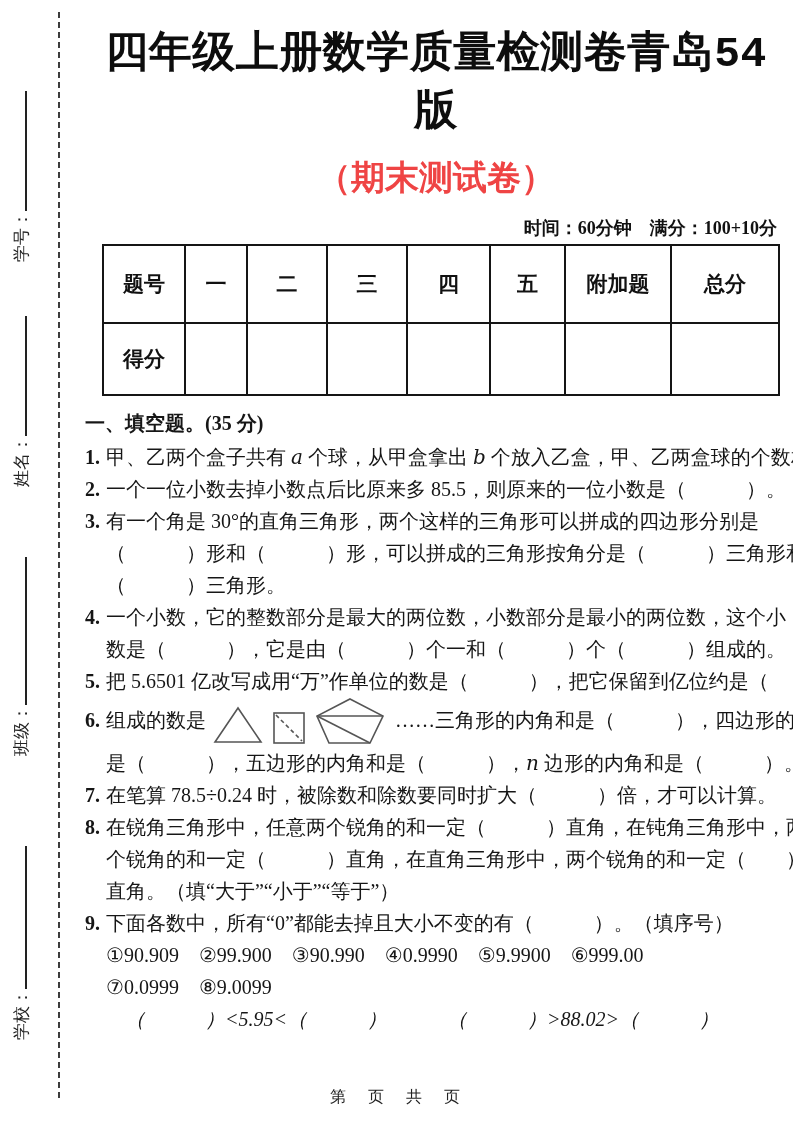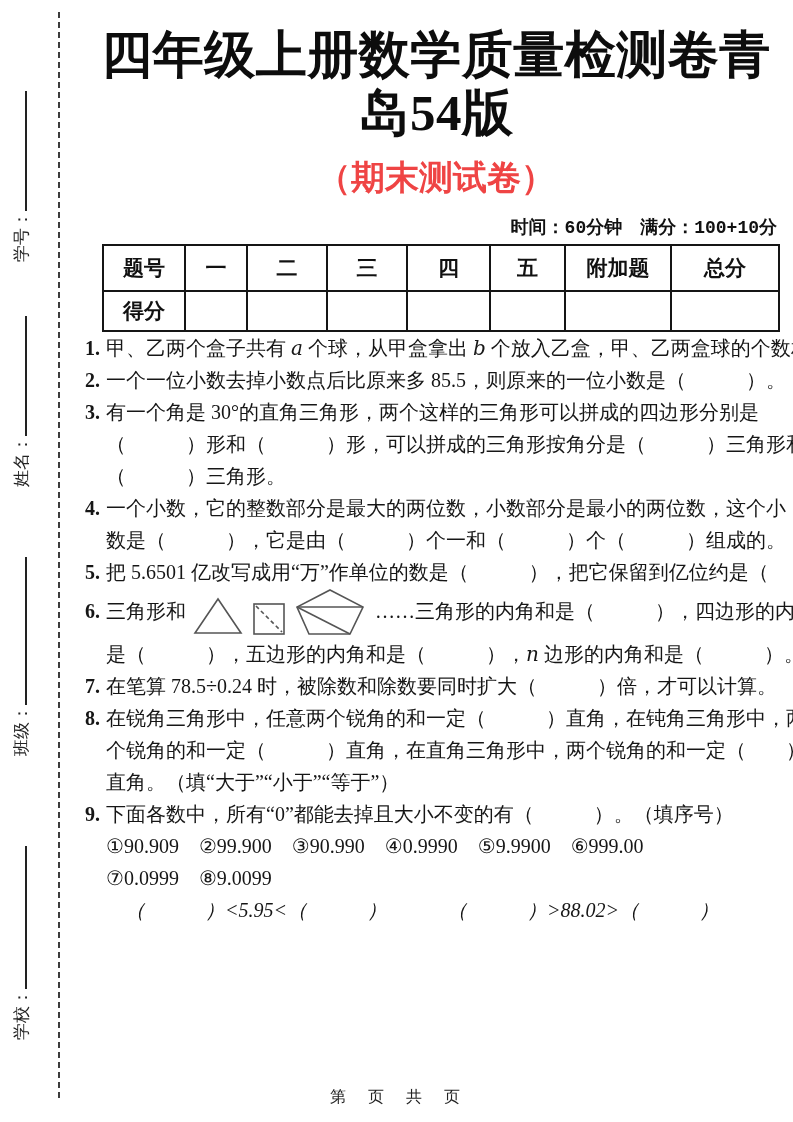--- a/index.html
+++ b/index.html
@@ -14,31 +14,31 @@
   .side-group{position:absolute;left:10px;transform:rotate(-90deg);
     transform-origin:0 0;display:flex;align-items:baseline;
     font-size:17px;white-space:nowrap;color:#222;}
   .side-line{display:inline-block;height:14px;border-bottom:2px solid #222;}
   .sg1{top:262px}.sg1 .side-line{width:120px}
   .sg2{top:487px}.sg2 .side-line{width:120px}
   .sg3{top:756px}.sg3 .side-line{width:148px}
   .sg4{top:1040px}.sg4 .side-line{width:143px}
   
   .main{position:absolute;left:85px;top:18px;width:702px;}
-  .title{margin:8px 0 0;text-align:center;font-family:Liberation Serif, serif;
-    font-weight:900;font-size:51px;line-height:58px;letter-spacing:0.5px;color:#0d0d0d;}
+  .title{margin:8px 0 0;text-align:center;font-family:Liberation Mono, monospace;
+    font-weight:900;font-size:43px;line-height:58px;letter-spacing:0.5px;color:#0d0d0d;}
   .subtitle{margin:12px 0 0;text-align:center;font-family:"Liberation Sans","DejaVu Sans",sans-serif;
     font-weight:900;font-size:34px;line-height:46px;color:#ef4444;}
   .meta{margin:16px 10px 4px 0;text-align:right;
-    font-family:Liberation Mono, monospace;
+    font-family:Liberation Serif, serif;
     font-size:18px;line-height:24px;font-weight:600;color:#111;}
   
   table.score{border-collapse:collapse;table-layout:fixed;width:676px;margin-left:17px;}
   table.score td{border:2px solid #151515;text-align:center;vertical-align:middle;
-    font-size:21px;font-weight:700;padding:0;color:#111;}
+    font-size:21px;font-weight:700;padding:16px;color:#111;}
   tr.hdr td{height:44px;}
   tr.scr td{height:38px;font-family:Liberation Mono, monospace;}
   
   .section-heading{margin:15px 0 6px;font-size:20px;font-weight:700;line-height:24px;}
   .qline{font-size:20px;line-height:32px;white-space:nowrap;}
   .qnum{display:inline-block;min-width:21px;font-weight:700;}
   .cont{padding-left:21px;}
   .indent2{padding-left:40px;font-style:italic;}
   .var{font-style:italic;font-family:"DejaVu Serif","Liberation Serif",serif;}
   .shapes{display:inline-flex;align-items:flex-end;gap:9px;vertical-align:middle;margin:0 5px 2px 2px;}
@@ -107,31 +107,32 @@
         <td></td>
         <td></td>
         <td></td>
         <td></td>
         <td></td>
         <td></td>
       </tr>
     </tbody>
       </table>
 
+    <div class="section-heading">一、填空题。(35 分)</div>
 
     <div id="questions">
         <div class="qline"><span class="qnum">1.</span><span>甲、乙两个盒子共有 </span><span class="var">a</span><span> 个球，从甲盒拿出 </span><span class="var">b</span><span> 个放入乙盒，甲、乙两盒球的个数相</span></div>
         <div class="qline"><span class="qnum">2.</span><span>一个一位小数去掉小数点后比原来多 85.5，则原来的一位小数是（　　　）。</span></div>
         <div class="qline"><span class="qnum">3.</span><span>有一个角是 30°的直角三角形，两个这样的三角形可以拼成的四边形分别是</span></div>
         <div class="qline cont"><span>（　　　）形和（　　　）形，可以拼成的三角形按角分是（　　　）三角形和</span></div>
         <div class="qline cont"><span>（　　　）三角形。</span></div>
         <div class="qline"><span class="qnum">4.</span><span>一个小数，它的整数部分是最大的两位数，小数部分是最小的两位数，这个小</span></div>
         <div class="qline cont"><span>数是（　　　），它是由（　　　）个一和（　　　）个（　　　）组成的。</span></div>
         <div class="qline"><span class="qnum">5.</span><span>把 5.6501 亿改写成用“万”作单位的数是（　　　），把它保留到亿位约是（　　）。</span></div>
-        <div class="qline"><span class="qnum">6.</span><span>三角形和</span>
+        <div class="qline"><span class="qnum">6.</span><span>组成的数是</span>
   <span class="shapes">
     <svg width="50" height="40" viewBox="0 0 50 40">
       <polygon points="25,3 2,37 48,37" fill="none" stroke="#555" stroke-width="1.6"></polygon>
     </svg>
     <svg width="34" height="36" viewBox="0 0 34 36">
       <rect x="2" y="4" width="30" height="30" fill="none" stroke="#555" stroke-width="1.6"></rect>
       <line x1="4" y1="6" x2="30" y2="32" stroke="#555" stroke-width="1.6" stroke-dasharray="4,3"></line>
     </svg>
     <svg width="70" height="48" viewBox="0 0 70 48">
       <polygon points="35,2 68,19 55,46 14,46 2,19" fill="none" stroke="#555" stroke-width="1.6"></polygon>

